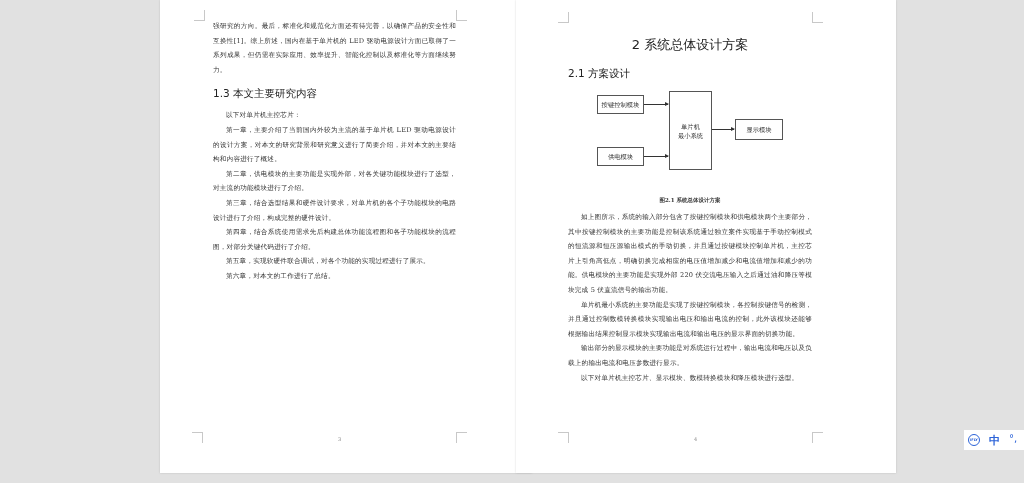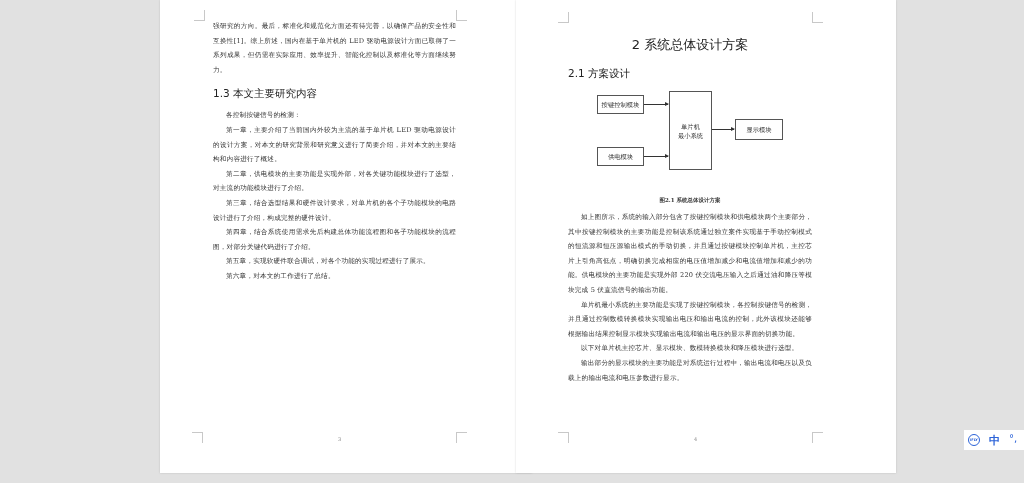--- a/index.html
+++ b/index.html
@@ -46,21 +46,21 @@
 
 <div class="page" id="page-left">
   <div class="corner c-tl" style="left:34px;top:10px;"></div>
   <div class="corner c-tr" style="left:296px;top:10px;"></div>
   <div class="corner c-bl" style="left:32px;top:432px;"></div>
   <div class="corner c-br" style="left:296px;top:432px;"></div>
 
   <div class="content" style="left:53px;top:19px;width:243px;">
     <p class="p">强研究的方向。最后，标准化和规范化方面还有待完善，以确保产品的安全性和互换性[1]。综上所述，国内在基于单片机的 LED 驱动电源设计方面已取得了一系列成果，但仍需在实际应用、效率提升、智能化控制以及标准化等方面继续努力。</p>
     <h2 class="h2">1.3 本文主要研究内容</h2>
-    <p class="p indent">各控制按键信号的检测：</p>
+    <p class="p indent">以下对单片机主控芯片：</p>
     <p class="p indent">第一章，主要介绍了当前国内外较为主流的基于单片机 LED 驱动电源设计的设计方案，对本文的研究背景和研究意义进行了简要介绍，并对本文的主要结构和内容进行了概述。</p>
     <p class="p indent">第二章，供电模块的主要功能是实现外部，对各关键功能模块进行了选型，对主流的功能模块进行了介绍。</p>
     <p class="p indent">第三章，结合选型结果和硬件设计要求，对单片机的各个子功能模块的电路设计进行了介绍，构成完整的硬件设计。</p>
     <p class="p indent">第四章，结合系统使用需求先后构建总体功能流程图和各子功能模块的流程图，对部分关键代码进行了介绍。</p>
     <p class="p indent">第五章，实现软硬件联合调试，对各个功能的实现过程进行了展示。</p>
     <p class="p indent">第六章，对本文的工作进行了总结。</p>
   </div>
   <div class="pagenum" style="left:178px;top:436px;">3</div>
 </div>
 
@@ -83,22 +83,22 @@
       </div>
       <div class="box" style="left:167px;top:28px;width:46px;height:19px;">显示模块</div>
       <div class="arrow" style="left:76px;top:13px;width:24px;"></div>
       <div class="arrow" style="left:76px;top:65px;width:24px;"></div>
       <div class="arrow" style="left:144px;top:38px;width:22px;"></div>
     </div>
     <div class="caption">图2.1  系统总体设计方案</div>
 
     <p class="p indent">如上图所示，系统的输入部分包含了按键控制模块和供电模块两个主要部分，其中按键控制模块的主要功能是控制该系统通过独立案件实现基于手动控制模式的恒流源和恒压源输出模式的手动切换，并且通过按键模块控制单片机，主控芯片上引角高低点，明确切换完成相应的电压值增加减少和电流值增加和减少的功能。供电模块的主要功能是实现外部 220 伏交流电压输入之后通过油和降压等模块完成 5 伏直流信号的输出功能。</p>
     <p class="p indent">单片机最小系统的主要功能是实现了按键控制模块，各控制按键信号的检测，并且通过控制数模转换模块实现输出电压和输出电流的控制，此外该模块还能够根据输出结果控制显示模块实现输出电流和输出电压的显示界面的切换功能。</p>
+    <p class="p indent">输出部分的显示模块的主要功能是对系统运行过程中，输出电流和电压以及负载上的输出电流和电压参数进行显示。</p>
     <p class="p indent">以下对单片机主控芯片、显示模块、数模转换模块和降压模块进行选型。</p>
-    <p class="p indent">输出部分的显示模块的主要功能是对系统运行过程中，输出电流和电压以及负载上的输出电流和电压参数进行显示。</p>
   </div>
   <div class="pagenum" style="left:178px;top:436px;">4</div>
 </div>
 
 <div id="ime">
   <div class="ime-logo">iFLY</div>
   <span class="ime-lang">中</span>
   <span class="ime-punct">°,</span>
 </div>
 

